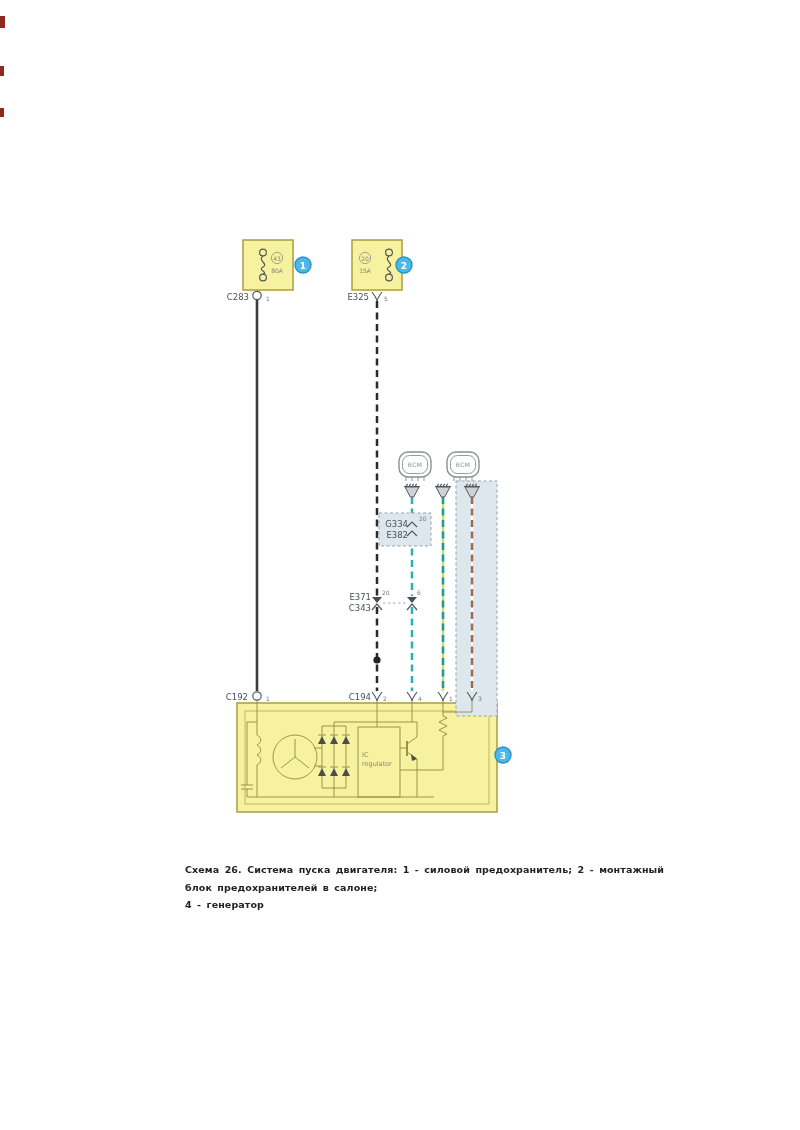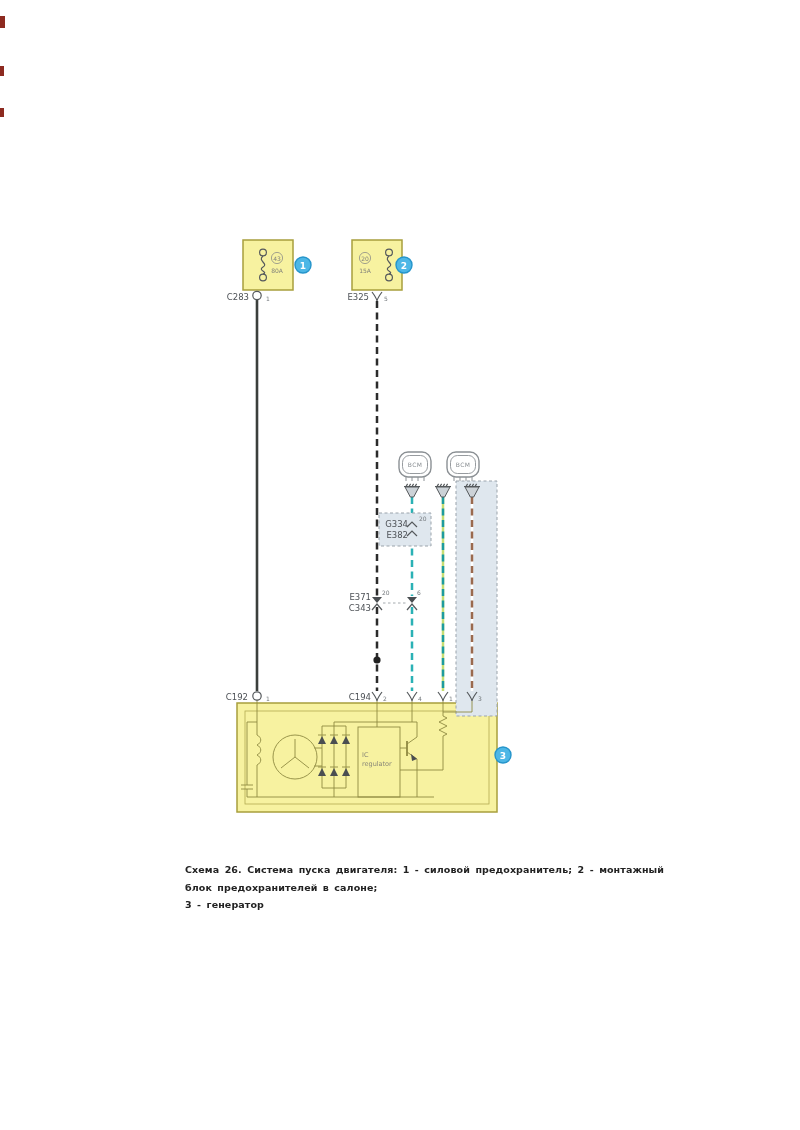--- a/index.html
+++ b/index.html
@@ -213,16 +213,16 @@
     </g>
 
     <g>
       <circle cx="503" cy="755" r="8" stroke-width="1.4" fill="#4db7e6" stroke="#2695cb"></circle>
       <text x="503" y="758.5" class="co mid">3</text>
     </g>
   </svg>
 
   <div id="caption">
     <div>Схема 26. Система пуска двигателя: 1 - силовой предохранитель; 2 - монтажный блок предохранителей в салоне;</div>
-    <div>3 - генератор</div>
+    <div>4 - генератор</div>
   </div>
 
 </div>
 
 </body></html>

